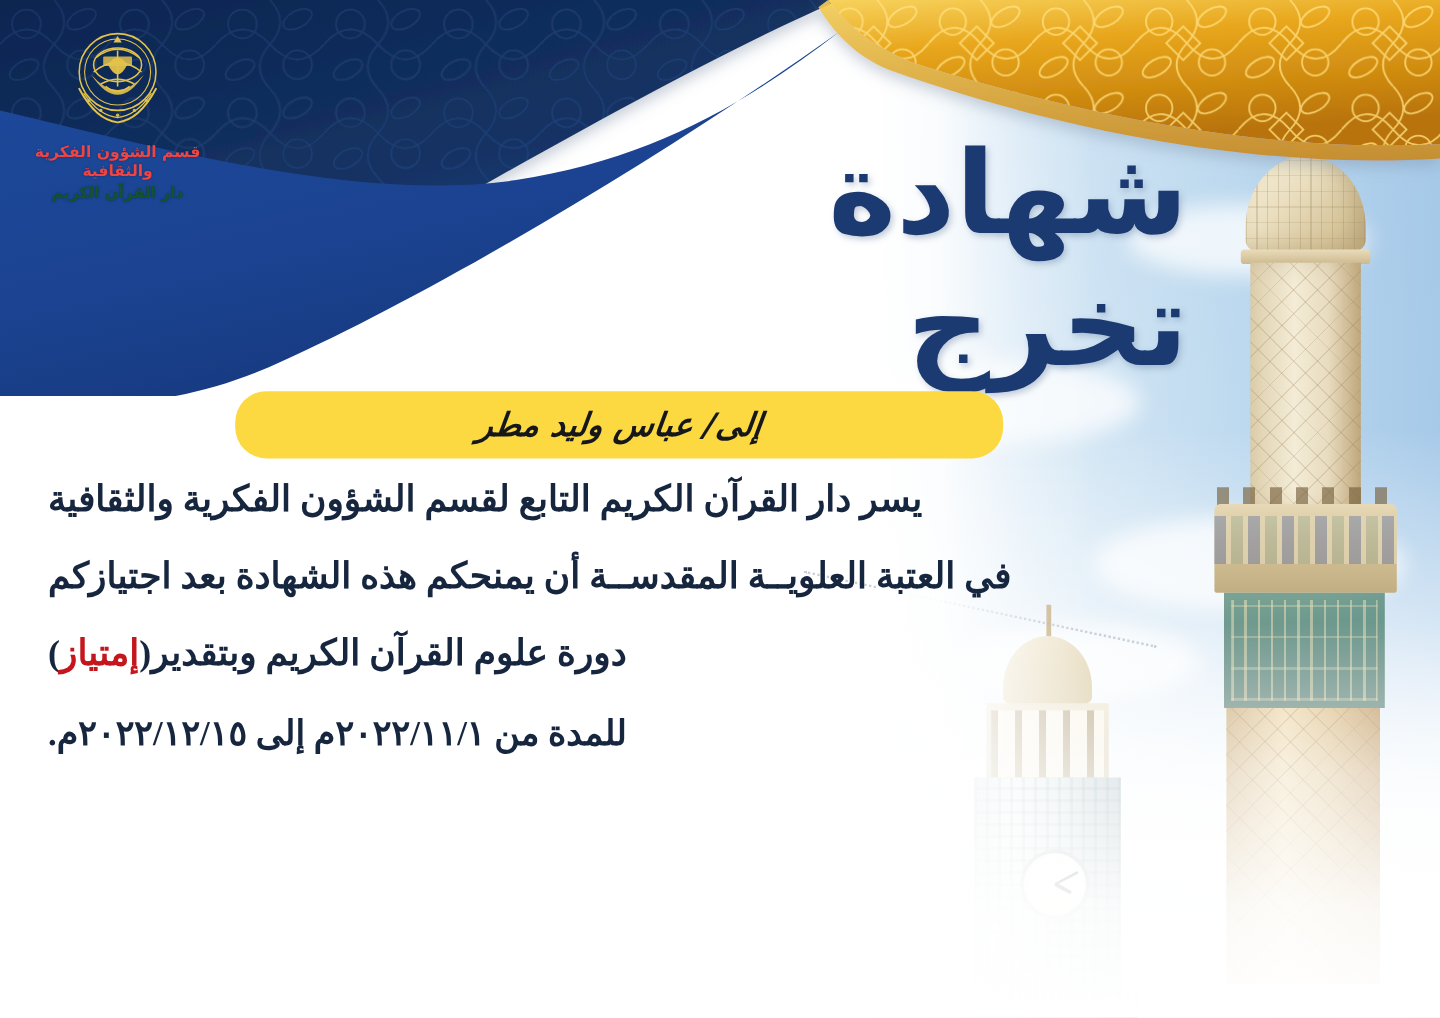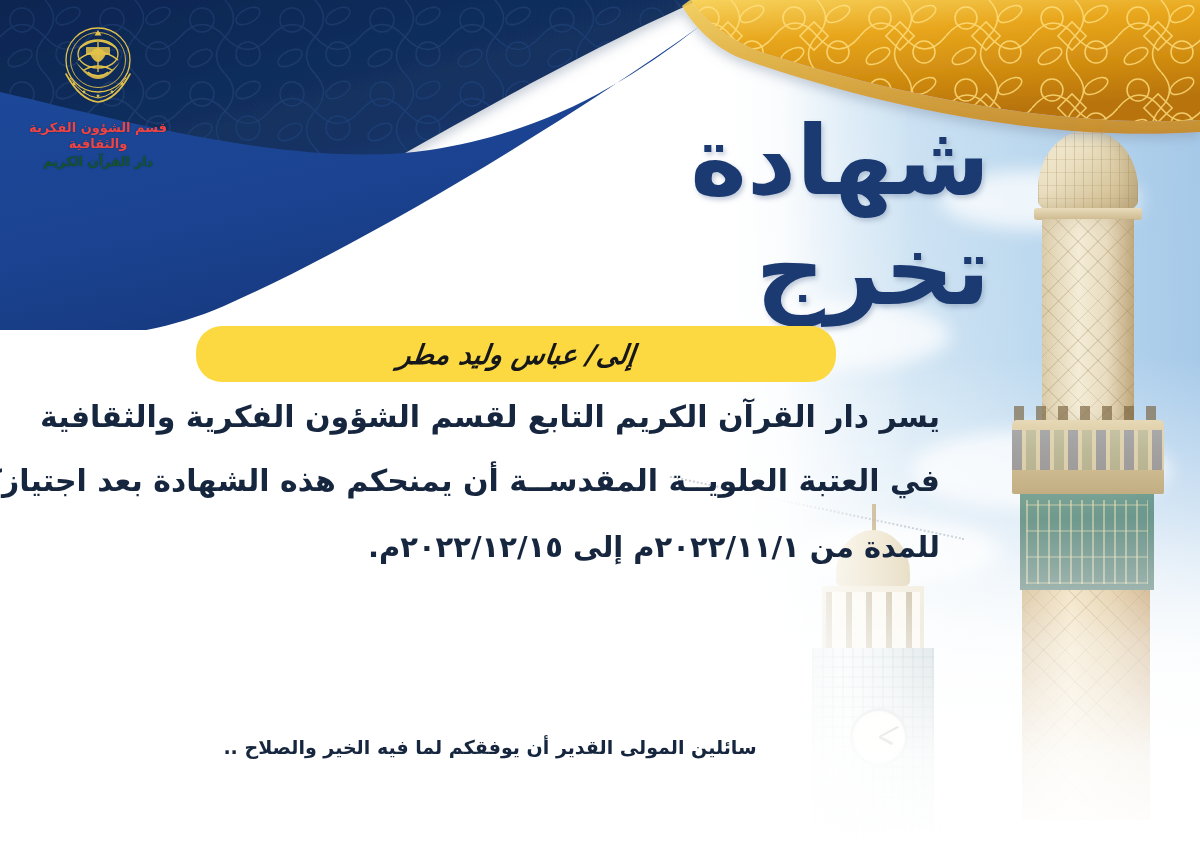--- a/index.html
+++ b/index.html
@@ -301,23 +301,24 @@
     transform: skewX(-7deg);
     white-space: nowrap;
   }
 
   
   .body-text {
     position: absolute;
     left: 40px;
     top: 402px;
     width: 900px;
-    text-align: right;
+    text-align: left;
     direction: rtl;
     color: #16263f;
+    font-family: Liberation Serif, serif;
   }
   .body-line {
     font-size: 30px;
     font-weight: bold;
     line-height: 1.0;
     margin-bottom: 34px;
     white-space: nowrap;
     letter-spacing: -0.3px;
   }
   .grade-highlight { color: #c4161c; }
@@ -508,18 +509,18 @@
 
   <div class="title">شهادة تخرج</div>
 
   <div class="name-pill">
     <span class="name-text">إلى/ عباس وليد مطر</span>
   </div>
 
   <div class="body-text">
     <div class="body-line">يسر دار القرآن الكريم التابع لقسم الشؤون الفكرية والثقافية</div>
     <div class="body-line">في العتبة العلويــة المقدســة أن يمنحكم هذه الشهادة بعد اجتيازكم</div>
+    <div class="body-line"><span>دورة علوم القرآن الكريم وبتقدير(</span><span class="grade-highlight">إمتياز</span><span>)</span></div>
     <div class="date-line">للمدة من ٢٠٢٢/١١/١م إلى ٢٠٢٢/١٢/١٥م.</div>
   </div>
 
-  <div class="closing-line">سائلين المولى القدير أن يوفقكم لما فيه الخير والصلاح ..</div>
 
 </div>
 
 </body></html>

